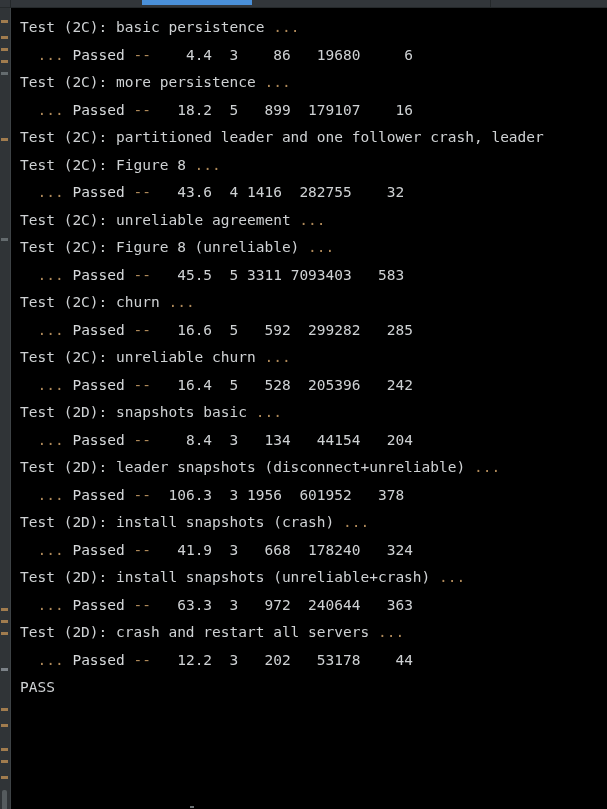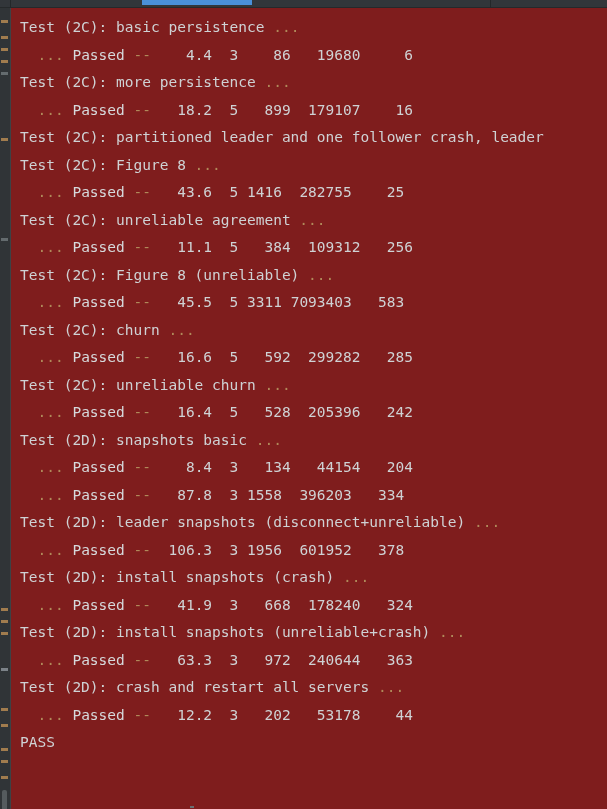--- a/index.html
+++ b/index.html
@@ -35,21 +35,21 @@
   .gutter-sep {
     position:absolute; top:8px; left:10px; width:1px; height:801px; background:#3d4245;
   }
   .scroll-thumb {
     position:absolute; left:2px; width:5px; background:#555b5e; border-radius:2px;
   }
 
   
   .term {
     position:absolute; top:8px; left:11px; width:596px; height:801px;
-    background:#7f1d1d; padding:6px 0 0 0; overflow:hidden;
+    background:#000000; padding:6px 0 0 0; overflow:hidden;
   }
   .line {
     height:27.5px; line-height:27.5px;
     font-size:14.5px; letter-spacing:0px;
     color:#cfd2d4; white-space:pre;
     padding-left:9px;
   }
   .line.indent { padding-left:9px; }
   .line .dots   { color:#b08a5a; }
   .line .passed { color:#d6d9db;margin-top:7px; }
@@ -93,32 +93,30 @@
     </div>
   <div class="gutter-sep"></div>
 
   <div class="term">
       <div class="line"><span class="title">Test (2C): basic persistence</span><span class="dots"> ...</span></div>
       <div class="line indent"><span class="num">  </span><span class="dots">...</span><span class="passed"> Passed </span><span class="dash">--</span><span class="num">    4.4  3    86   19680     6</span></div>
       <div class="line"><span class="title">Test (2C): more persistence</span><span class="dots"> ...</span></div>
       <div class="line indent"><span class="num">  </span><span class="dots">...</span><span class="passed"> Passed </span><span class="dash">--</span><span class="num">   18.2  5   899  179107    16</span></div>
       <div class="line">Test (2C): partitioned leader and one follower crash, leader</div>
       <div class="line"><span class="title">Test (2C): Figure 8</span><span class="dots"> ...</span></div>
-      <div class="line indent"><span class="num">  </span><span class="dots">...</span><span class="passed"> Passed </span><span class="dash">--</span><span class="num">   43.6  5 1416  282755    25</span></div>
+      <div class="line indent"><span class="num">  </span><span class="dots">...</span><span class="passed"> Passed </span><span class="dash">--</span><span class="num">   43.6  4 1416  282755    32</span></div>
       <div class="line"><span class="title">Test (2C): unreliable agreement</span><span class="dots"> ...</span></div>
-      <div class="line indent"><span class="num">  </span><span class="dots">...</span><span class="passed"> Passed </span><span class="dash">--</span><span class="num">   11.1  5   384  109312   256</span></div>
       <div class="line"><span class="title">Test (2C): Figure 8 (unreliable)</span><span class="dots"> ...</span></div>
       <div class="line indent"><span class="num">  </span><span class="dots">...</span><span class="passed"> Passed </span><span class="dash">--</span><span class="num">   45.5  5 3311 7093403   583</span></div>
       <div class="line"><span class="title">Test (2C): churn</span><span class="dots"> ...</span></div>
       <div class="line indent"><span class="num">  </span><span class="dots">...</span><span class="passed"> Passed </span><span class="dash">--</span><span class="num">   16.6  5   592  299282   285</span></div>
       <div class="line"><span class="title">Test (2C): unreliable churn</span><span class="dots"> ...</span></div>
       <div class="line indent"><span class="num">  </span><span class="dots">...</span><span class="passed"> Passed </span><span class="dash">--</span><span class="num">   16.4  5   528  205396   242</span></div>
       <div class="line"><span class="title">Test (2D): snapshots basic</span><span class="dots"> ...</span></div>
       <div class="line indent"><span class="num">  </span><span class="dots">...</span><span class="passed"> Passed </span><span class="dash">--</span><span class="num">    8.4  3   134   44154   204</span></div>
-      <div class="line indent"><span class="num">  </span><span class="dots">...</span><span class="passed"> Passed </span><span class="dash">--</span><span class="num">   87.8  3 1558  396203   334</span></div>
       <div class="line"><span class="title">Test (2D): leader snapshots (disconnect+unreliable)</span><span class="dots"> ...</span></div>
       <div class="line indent"><span class="num">  </span><span class="dots">...</span><span class="passed"> Passed </span><span class="dash">--</span><span class="num">  106.3  3 1956  601952   378</span></div>
       <div class="line"><span class="title">Test (2D): install snapshots (crash)</span><span class="dots"> ...</span></div>
       <div class="line indent"><span class="num">  </span><span class="dots">...</span><span class="passed"> Passed </span><span class="dash">--</span><span class="num">   41.9  3   668  178240   324</span></div>
       <div class="line"><span class="title">Test (2D): install snapshots (unreliable+crash)</span><span class="dots"> ...</span></div>
       <div class="line indent"><span class="num">  </span><span class="dots">...</span><span class="passed"> Passed </span><span class="dash">--</span><span class="num">   63.3  3   972  240644   363</span></div>
       <div class="line"><span class="title">Test (2D): crash and restart all servers</span><span class="dots"> ...</span></div>
       <div class="line indent"><span class="num">  </span><span class="dots">...</span><span class="passed"> Passed </span><span class="dash">--</span><span class="num">   12.2  3   202   53178    44</span></div>
       <div class="line">PASS</div>
     </div>

